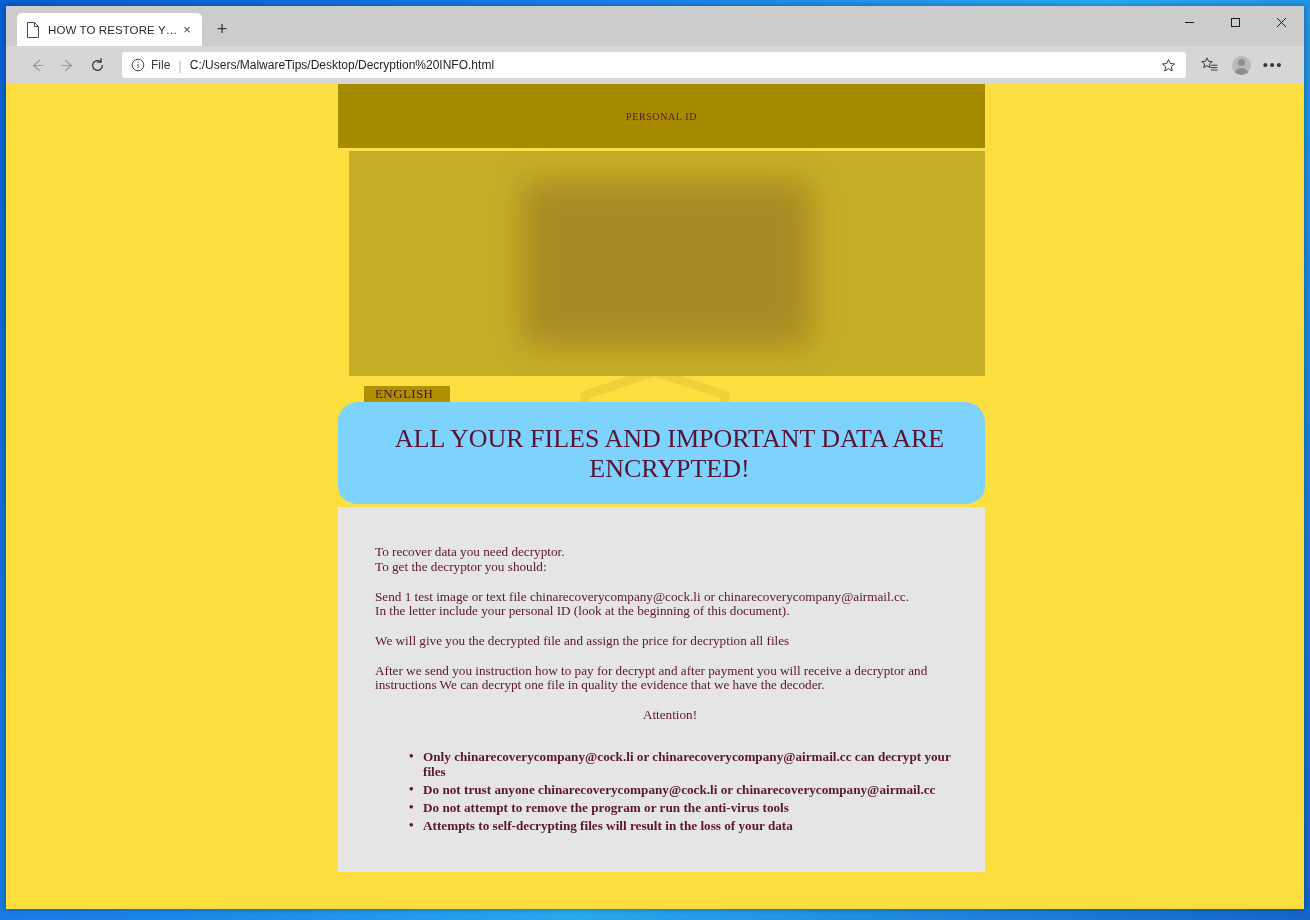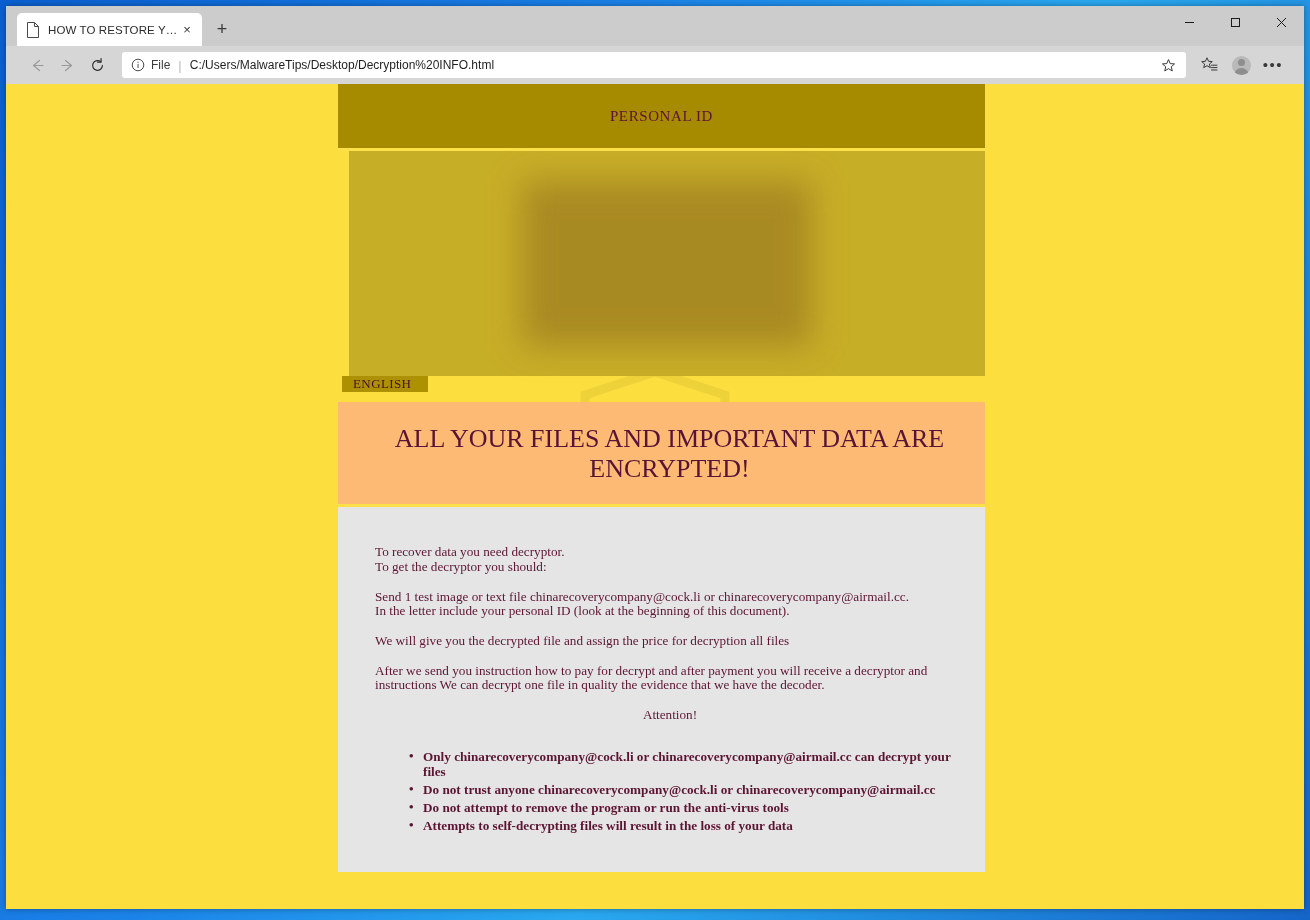--- a/index.html
+++ b/index.html
@@ -237,21 +237,21 @@
   .id-header {
     background: #a68a00;
     height: 67px;
     display: flex;
     align-items: center;
     justify-content: center;
     border-bottom: 3px solid #fbe04a;
   }
   .id-header-title {
     font-family: "Liberation Serif", serif;
-    font-size: 15px;
+    font-size: 10px;
     color: #5e1338;
     letter-spacing: 0.6px;
   }
 
   .id-value-band {
     background: #c7ae27;
     height: 225px;
     margin-left: 11px;
     width: 636px;
     position: relative;
@@ -262,42 +262,43 @@
   .id-blur {
     width: 290px;
     height: 165px;
     background: rgba(140,106,30,0.52);
     filter: blur(16px);
   }
 
   .lang-row {
     height: 26px;
     display: flex;
-    align-items: flex-start;
-    margin-left: 4px;
+    align-items: flex-end;
+    margin-left: 26px;
   }
   .lang-tab {
     background: #ae9100;
     width: 86px;
     display: flex;
     align-items: center;
     padding-left: 11px;
   }
   .lang-tab-label {
     font-family: "Liberation Serif", serif;
     font-size: 13px;
     color: #49102c;
     letter-spacing: 0.4px;
   }
 
   .headline-box {
-    background: #fdba74;
+    background: #7dd3fc;
     padding: 22px 12px 20px 28px;
     border-bottom: 3px solid #fbe04a;
     position: relative;
+    border-radius: 20px;
   }
   .headline {
     font-family: "Liberation Serif", serif;
     font-size: 26px;
     color: #571436;
     text-align: center;
     line-height: 1.16;
     font-weight: 400;
   }
 

